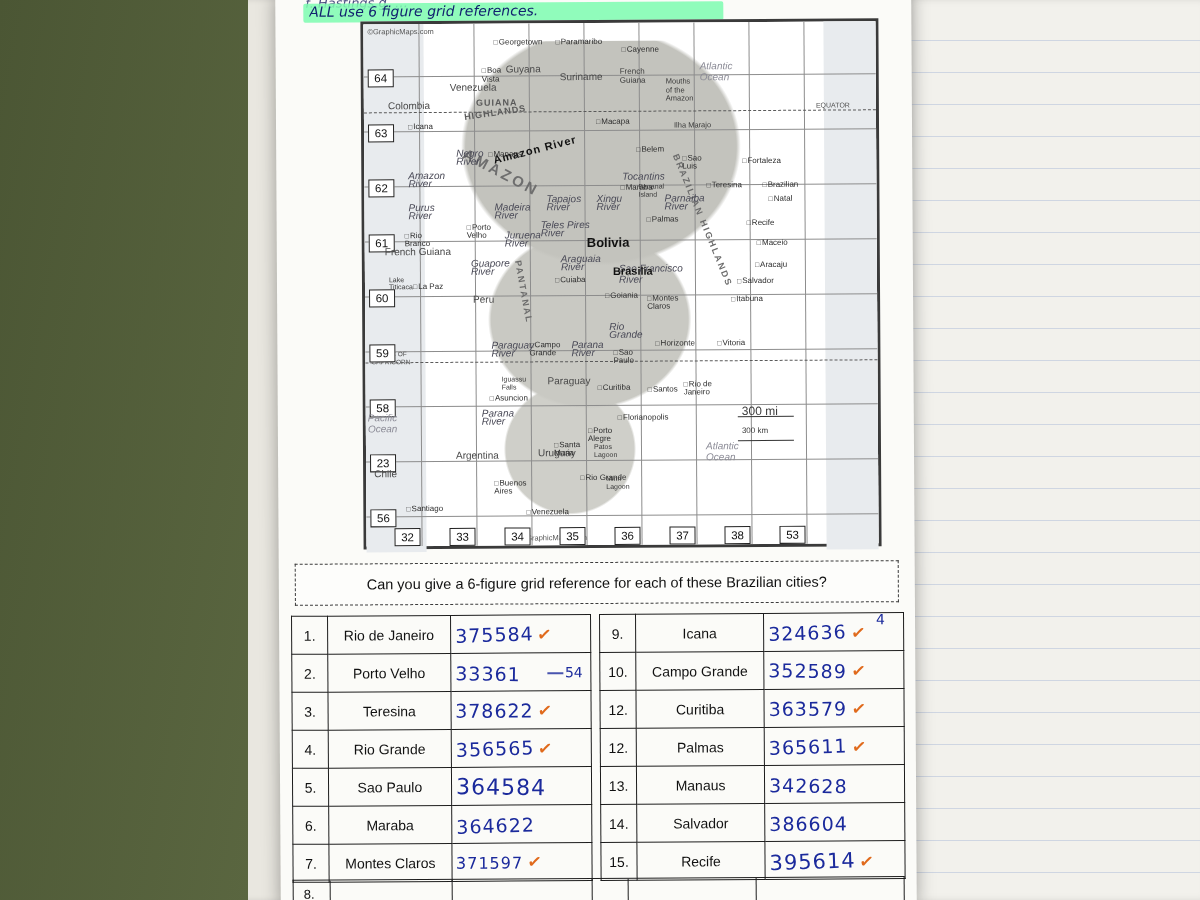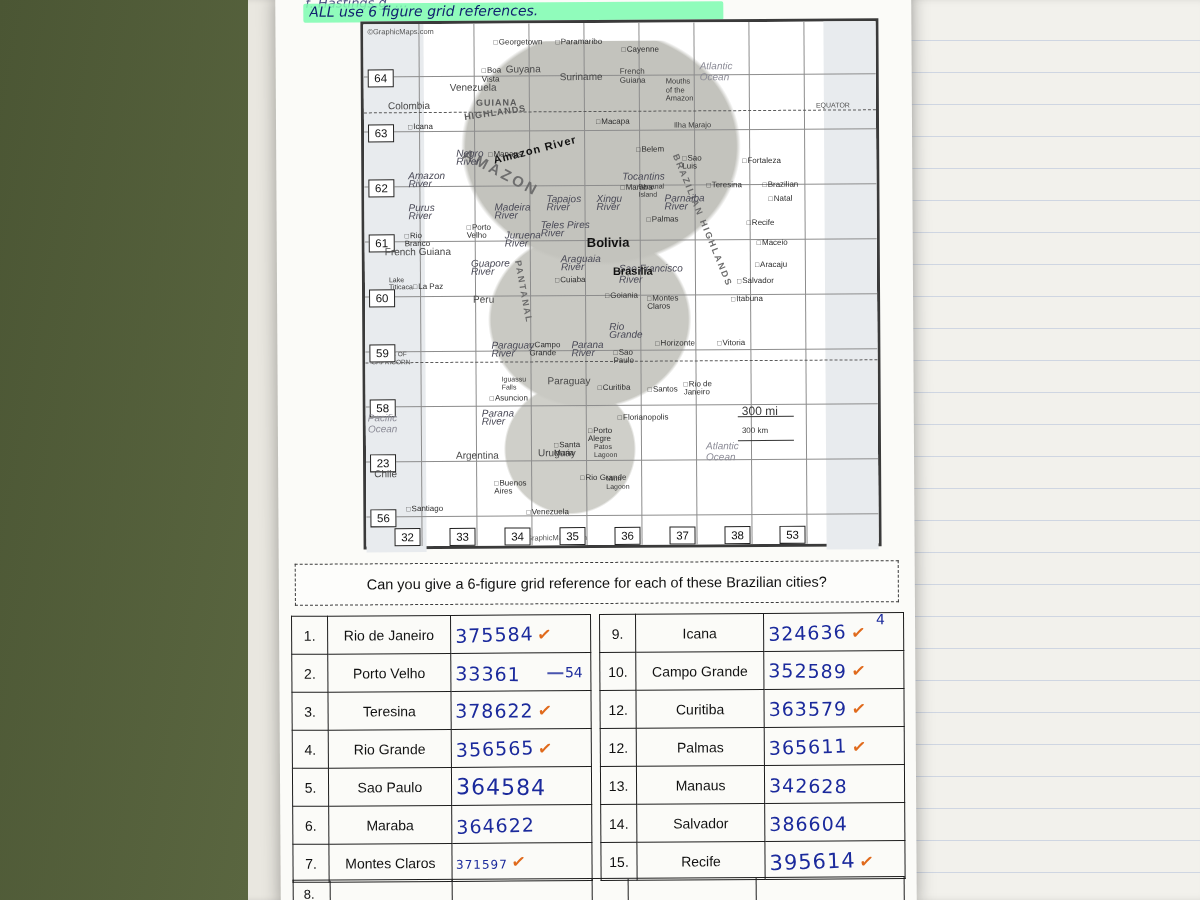--- a/index.html
+++ b/index.html
@@ -409,21 +409,21 @@
         <td class="num">6.</td>
         <td class="city">Maraba</td>
         <td class="ansc">
           <span class="answer sk">364622</span>
         </td>
       </tr>
       <tr>
         <td class="num">7.</td>
         <td class="city">Montes Claros</td>
         <td class="ansc">
-          <span class="answer" style="font-size:12px">371597</span><span class="tick">✓</span>
+          <span class="answer" style="font-size:16px">371597</span><span class="tick">✓</span>
         </td>
       </tr>
     </tbody>
       </table>
 
     <table class="ans right">
       <tbody>
           <tr>
         <td class="num">9.</td>
         <td class="city">Icana</td>

